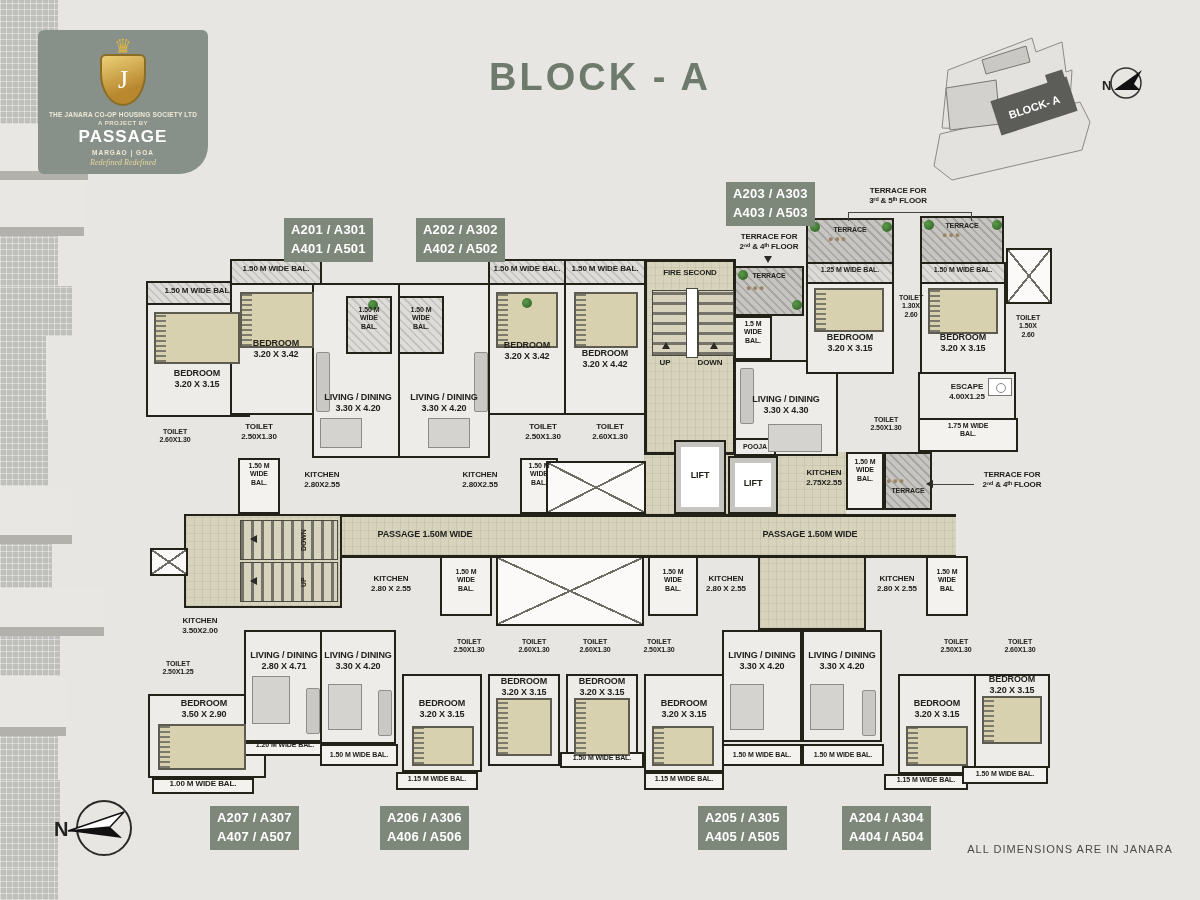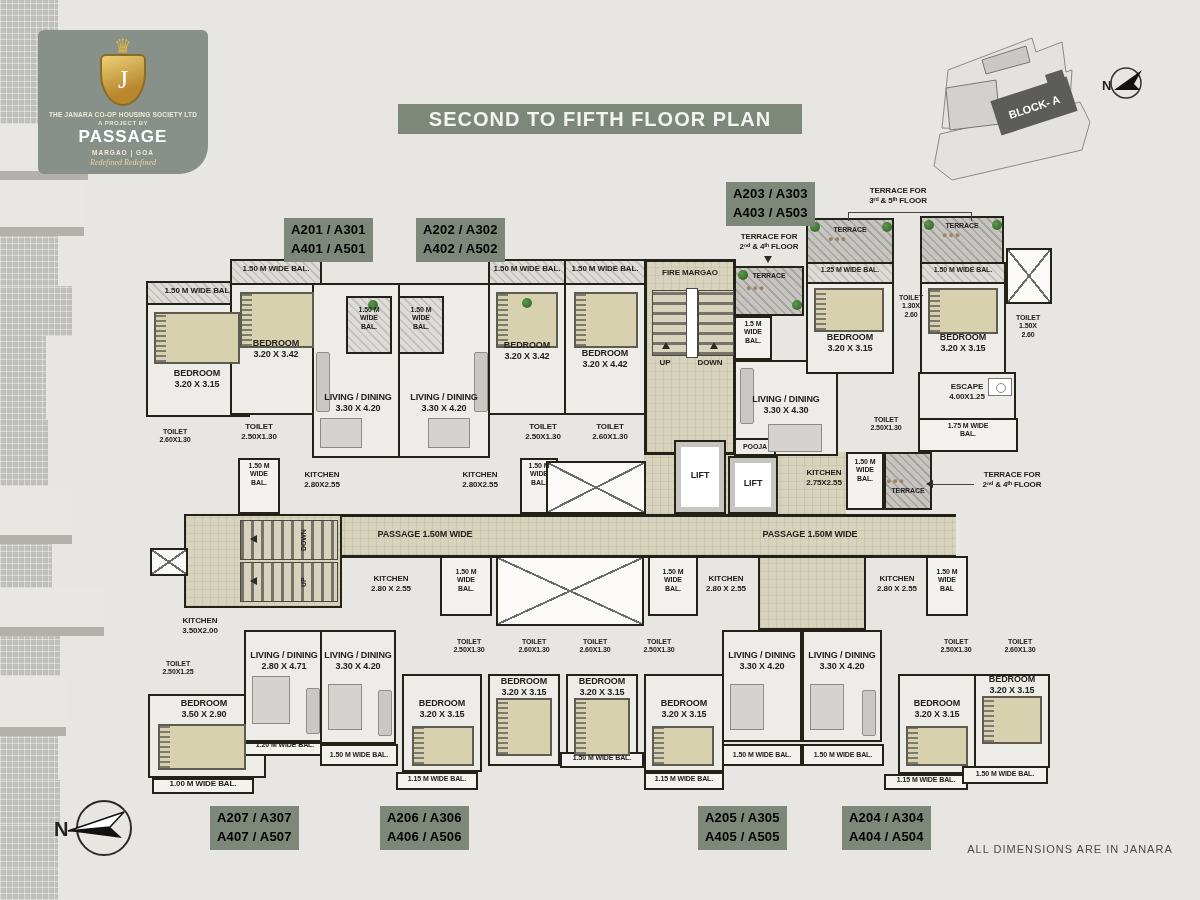--- a/index.html
+++ b/index.html
@@ -56,21 +56,21 @@
   .chairs::before{content:"●●●";}
   .wm{position:absolute;background:#fff;border:1px solid #777;z-index:5;}
   .wm::before{content:"";position:absolute;left:50%;top:50%;width:8px;height:8px;margin:-4px 0 0 -4px;
       border:1px solid #888;border-radius:50%;}
   
   .lbl{position:absolute;font-weight:bold;font-size:9px;line-height:1.2;color:#22211c;
        text-align:center;white-space:pre-line;z-index:8;letter-spacing:-.1px;}
   .s{font-size:8px;}
   .xs{font-size:7px;}
   .vlbl{writing-mode:vertical-rl;transform:rotate(180deg);}
-  .ubox{position:absolute;background:#7d887b;color:#000000;font-size:13px;font-weight:bold;
+  .ubox{position:absolute;background:#7d887b;color:#ffffff;font-size:13px;font-weight:bold;
         line-height:1.45;text-align:left;white-space:pre-line;padding:3px 7px;z-index:9;letter-spacing:.2px;}
   .note{position:absolute;font-size:11px;color:#4a4a4a;letter-spacing:1px;z-index:9;}
   
   .arr{position:absolute;width:0;height:0;z-index:7;}
   .arr-up{border-left:4px solid transparent;border-right:4px solid transparent;border-bottom:7px solid #2b2b26;}
   .arr-down{border-left:4px solid transparent;border-right:4px solid transparent;border-top:7px solid #2b2b26;}
   .arr-left{border-top:4px solid transparent;border-bottom:4px solid transparent;border-right:7px solid #2b2b26;}
   .bracket{position:absolute;border-top:1px solid #444;border-left:1px solid #444;border-right:1px solid #444;z-index:7;}
   .hline{position:absolute;border-top:1px solid #444;z-index:7;}
   svg text{font-family:"Liberation Sans","DejaVu Sans",sans-serif;}
@@ -84,21 +84,21 @@
     <div class="crown">♛</div>
     <div class="shield">
         <span>J</span>
       </div>
     <div class="society">THE JANARA CO-OP HOUSING SOCIETY LTD</div>
     <div class="projby">A PROJECT BY</div>
     <div class="dev">PASSAGE</div>
     <div class="loc">MARGAO | GOA</div>
     <div class="tag">Redefined Redefined</div>
   </div>
-  <div class="subtitle">SECOND TO FIFTH FLOOR PLAN</div>
+  <div class="title">BLOCK - A</div>
 
   <svg style="position:absolute;left:930px;top:28px;width:240px;height:155px;z-index:20;" viewBox="0 0 240 155">
     <path d="M12,100 L18,42 L102,10 L106,24 L132,14 L136,44 L142,42 L138,104 Z" fill="#e3e2de" stroke="#8a8a87" stroke-width="1"></path>
     <path d="M4,138 L10,106 L150,74 L160,94 L152,122 L22,152 Z" fill="#e3e2de" stroke="#8a8a87" stroke-width="1"></path>
     <path d="M52,32 L96,18 L100,34 L56,46 Z" fill="#c9c8c4" stroke="#78786f" stroke-width="1"></path>
     <path d="M16,60 L66,52 L70,96 L20,102 Z" fill="#d2d1cd" stroke="#78786f" stroke-width="1"></path>
     <g transform="rotate(-18 104 78)">
       <rect x="64" y="60" width="80" height="36" fill="#5c5c59"></rect>
       <rect x="124" y="52" width="18" height="14" fill="#5c5c59"></rect>
       <text x="104" y="83" fill="#ffffff" font-size="11" font-weight="bold" text-anchor="middle">BLOCK- A</text>
@@ -299,21 +299,21 @@
 2.50X1.30</div>
   <div class="lbl s" style="left:574px;top:422px;width:72px;">TOILET
 2.60X1.30</div>
   <div class="lbl" style="left:398px;top:392px;width:92px;">LIVING / DINING
 3.30 X 4.20</div>
   <div class="lbl s" style="left:438px;top:470px;width:84px;">KITCHEN
 2.80X2.55</div>
   <div class="lbl xs" style="left:520px;top:462px;width:38px;">1.50 M
 WIDE
 BAL.</div>
-  <div class="lbl s" style="left:644px;top:268px;width:92px;">FIRE MARGAO</div>
+  <div class="lbl s" style="left:644px;top:268px;width:92px;">FIRE SECOND</div>
   <div class="lbl s" style="left:648px;top:358px;width:34px;">UP</div>
   <div class="lbl s" style="left:686px;top:358px;width:48px;">DOWN</div>
   <div class="lbl xs" style="left:734px;top:272px;width:70px;">TERRACE</div>
   <div class="lbl xs" style="left:732px;top:320px;width:42px;">1.5 M
 WIDE
 BAL.</div>
   <div class="lbl" style="left:734px;top:394px;width:104px;">LIVING / DINING
 3.30 X 4.30</div>
   <div class="lbl xs" style="left:734px;top:443px;width:42px;">POOJA</div>
   <div class="lbl xs" style="left:806px;top:226px;width:88px;">TERRACE</div>

